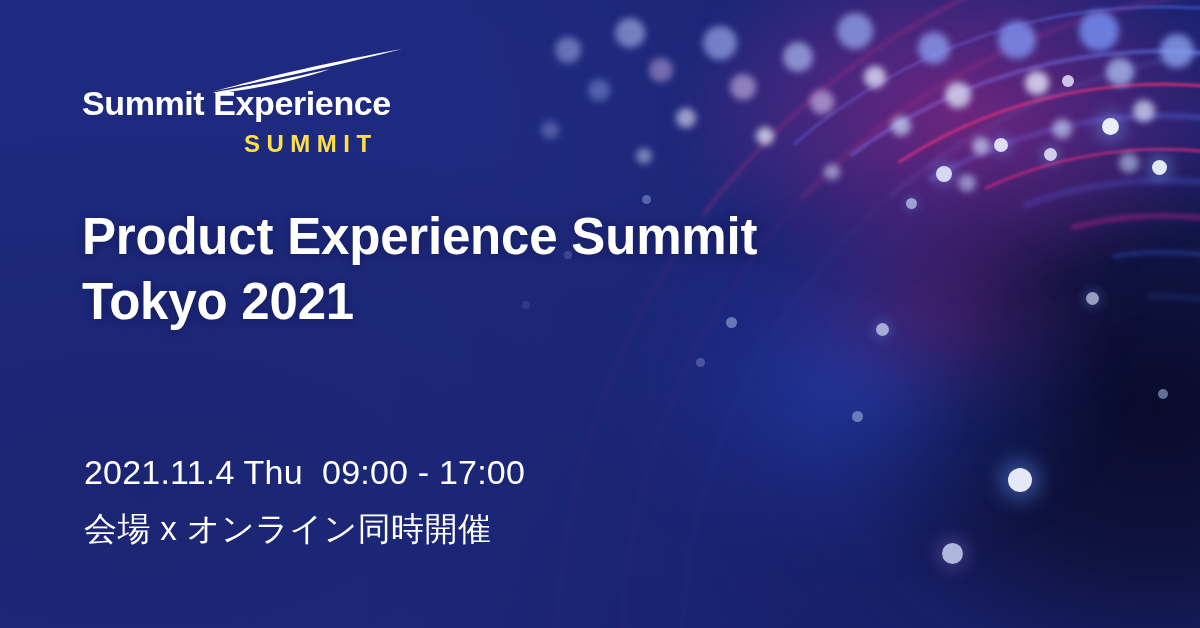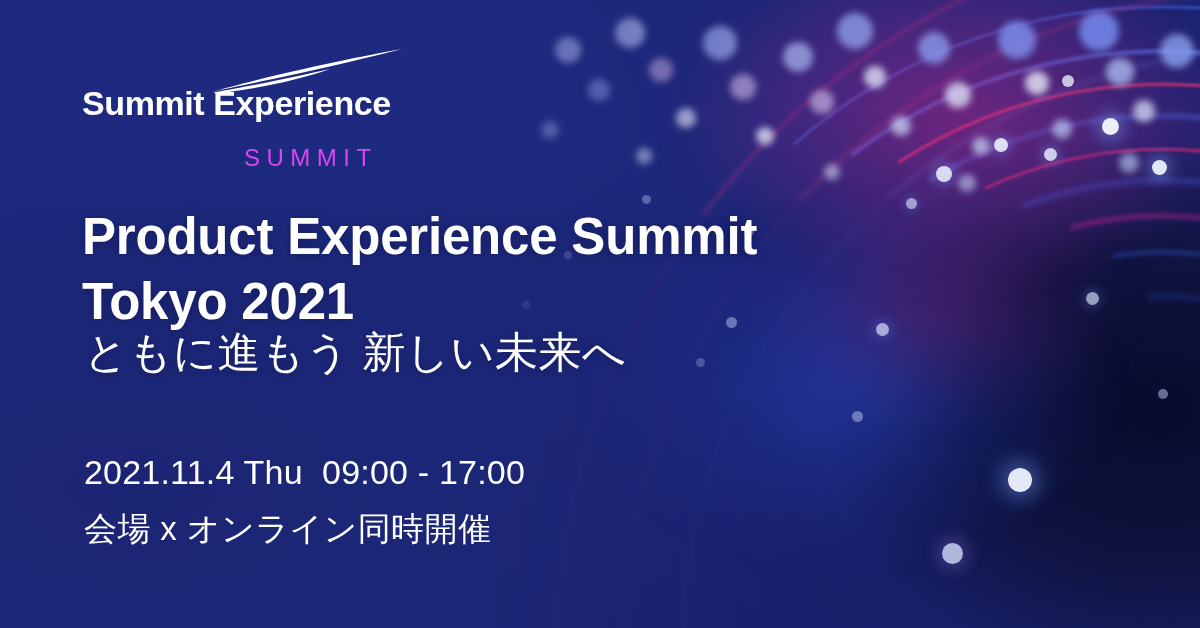--- a/index.html
+++ b/index.html
@@ -167,25 +167,25 @@
     font-size: 34px;
     font-weight: 700;
     letter-spacing: -0.4px;
     color: #ffffff;
     white-space: nowrap;
     line-height: 1;
   }
   .logo-sub {
     position: absolute;
     left: 162px;
-    top: 98px;
+    top: 84px;
     font-size: 24px;
-    font-weight: 400;
+    font-weight: 700;
     letter-spacing: 6.5px;
-    color: #d946ef;
+    color: #fde047;
     white-space: nowrap;
     line-height: 1;
   }
 
   .headline {
     position: absolute;
     left: 82px;
     top: 204px;
     font-size: 51px;
     font-weight: 700;
@@ -327,20 +327,19 @@
         <path d="M2 44 C 36 34, 118 14, 192 1 C 150 12, 70 30, 10 42 Z" fill="#ffffff"></path>
         <path d="M3.5 44.5 C 30 40, 80 30, 120 21 C 86 33, 40 42, 6 45.5 Z" fill="#ffffff"></path>
       </svg>
       <div class="logo-wordmark">Summit Experience</div>
       <div class="logo-sub">SUMMIT</div>
     </div>
 
     <div class="headline">Product Experience Summit
 Tokyo 2021</div>
 
-    <div class="subhead">ともに進もう 新しい未来へ</div>
 
     <div class="detail-date">2021.11.4 Thu  09:00 - 17:00</div>
 
     <div class="detail-format">会場 x オンライン同時開催</div>
 
   </div>
 </div>
 
 </body></html>

